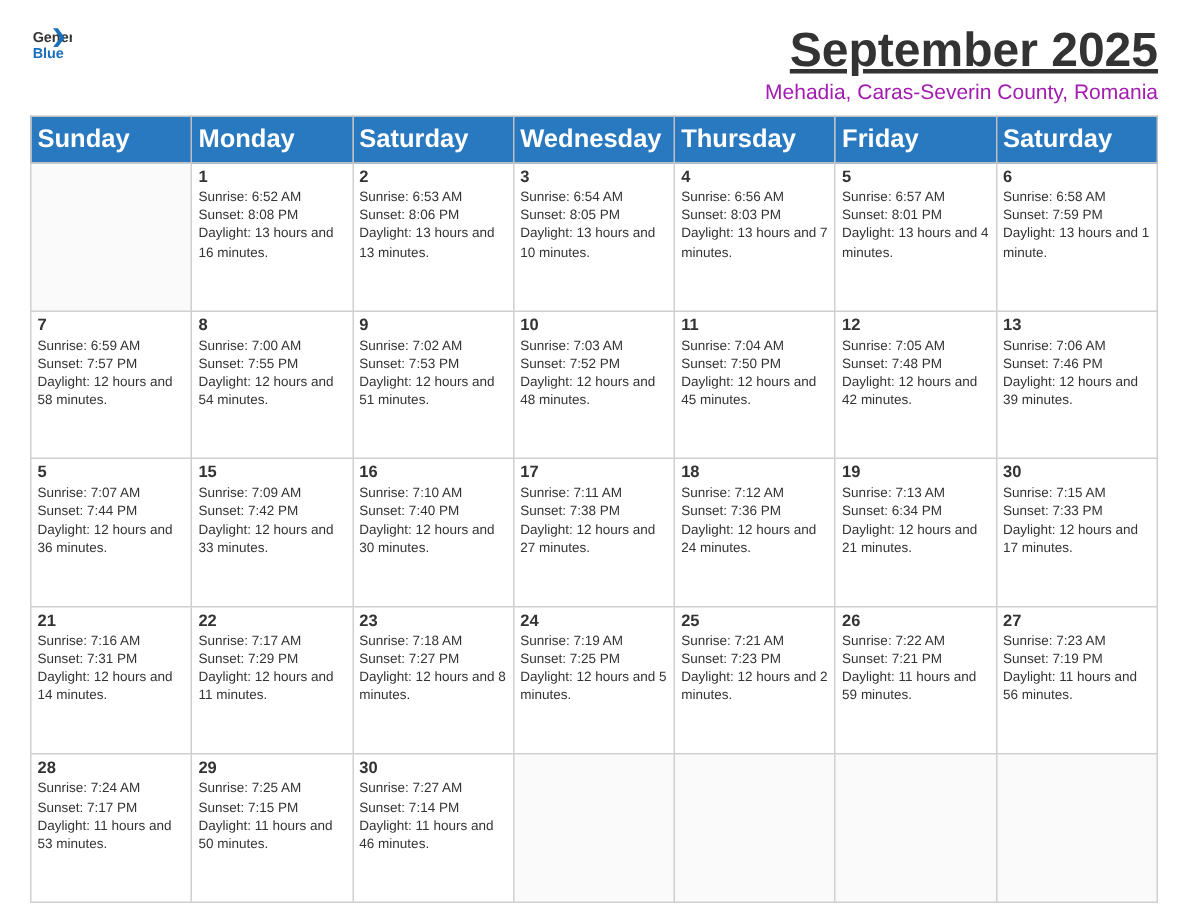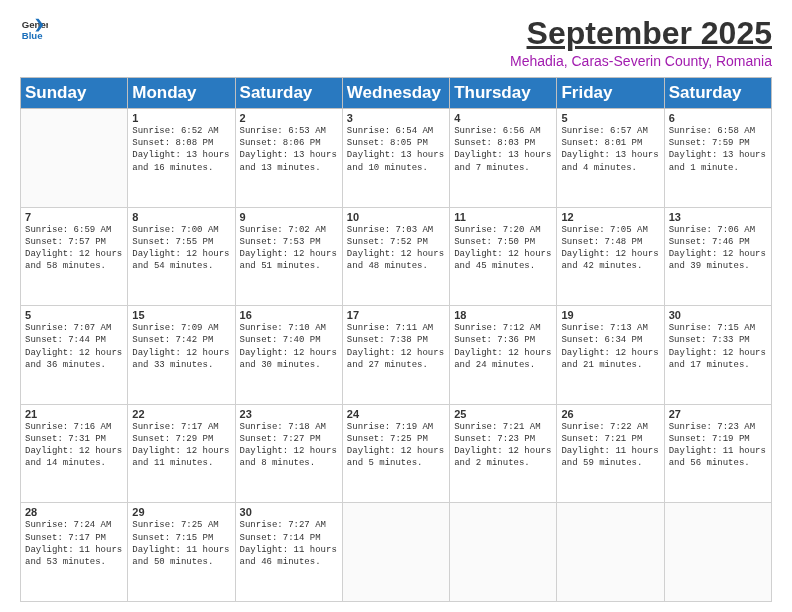--- a/index.html
+++ b/index.html
@@ -75,21 +75,20 @@
     .day-number {
       font-size: 11px;
       font-weight: bold;
       display: block;
       margin-bottom: 1px;
     }
     .day-info {
       font-size: 9px;
       line-height: 1.35;
       color: #333;
-      font-family: Liberation Mono, monospace;
     }
     .empty-cell {
       background: #fafafa;
     }
   </style>
 </head>
 <body>
 
 <div class="page">
   <div class="header">
@@ -188,21 +187,21 @@
           </td>
           <td>
             <span class="day-number">10</span>
             <div class="day-info">Sunrise: 7:03 AM
 Sunset: 7:52 PM
 Daylight: 12 hours
 and 48 minutes.</div>
           </td>
           <td>
             <span class="day-number">11</span>
-            <div class="day-info">Sunrise: 7:20 AM
+            <div class="day-info">Sunrise: 7:04 AM
 Sunset: 7:50 PM
 Daylight: 12 hours
 and 45 minutes.</div>
           </td>
           <td>
             <span class="day-number">12</span>
             <div class="day-info">Sunrise: 7:05 AM
 Sunset: 7:48 PM
 Daylight: 12 hours
 and 42 minutes.</div>

